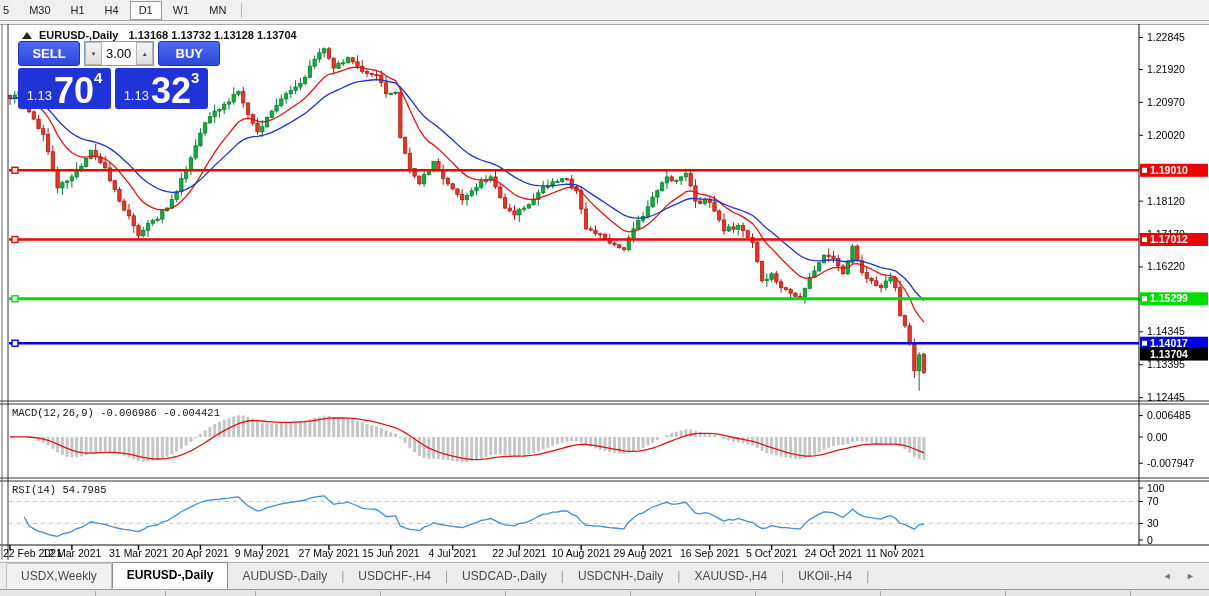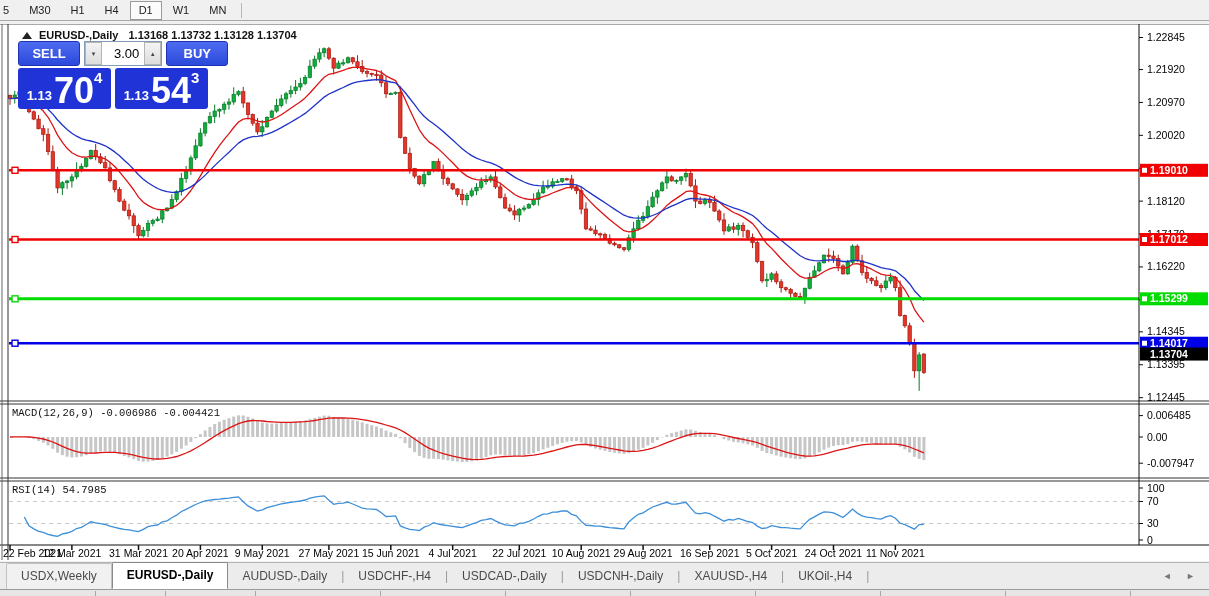--- a/index.html
+++ b/index.html
@@ -28,25 +28,25 @@
   .trade-panel { position:absolute; left:18px; top:17px; width:190px; z-index:6; }
   .tp-row1 { display:flex; gap:4px; height:25px; }
   .tp-btn { flex:0 0 62px; border:1px solid #1d32b4; border-radius:3px; color:#fff;
     font-size:13px; font-weight:bold; background:linear-gradient(#4e6cf0,#2b49da);
     cursor:pointer; }
   .tp-vol { flex:1; display:flex; border:1px solid #7f9db9; background:#fff; }
   .tp-spin { width:17px; background:linear-gradient(#f4f4f4,#dcdcdc);
     border:1px solid #b5b5b5; font-size:7px; color:#445; cursor:pointer;
     display:flex; align-items:center; justify-content:center; }
   .tp-vol-val { flex:1; font-size:13px; color:#000; text-align:right;
-    padding:4px 5px 0 12px; }
+    padding:4px 5px 0 4px; }
   .tp-row2 { display:flex; gap:4px; margin-top:2px; height:41px; }
   .tp-price { flex:1; background:#1f33d6; border-radius:3px; color:#fff;
     display:flex; align-items:flex-end; justify-content:center; padding-bottom:2px; }
-  .tp-price .pfx { font-size:13px; font-weight:bold; margin:0 2px 4px 0; }
+  .tp-price .pfx { font-size:13px; font-weight:normal; margin:0 2px 4px 0; }
   .tp-price .big { font-size:36px; font-weight:bold; line-height:0.92; }
   .tp-price .sup { font-size:15px; font-weight:bold; align-self:flex-start;
     margin-top:1px; }
   
   .tab-bar { position:absolute; left:0; top:562px; width:1209px; height:27px;
     background:#ececec; border-top:1px solid #b4b4b4; display:flex;
     align-items:flex-end; padding-left:6px;text-align:center; }
   .tab { font-size:12px; color:#4a4a4a; padding:5px 14px 6px 14px; cursor:pointer;
     white-space:nowrap; }
   .tab.boxed { border:1px solid #c2c2c2; border-bottom:none; background:#f1f1f1;
@@ -811,21 +811,21 @@
       <button class="tp-btn">BUY</button>
     </div>
     <div class="tp-row2">
       <div class="tp-price">
         <span class="pfx">1.13</span>
         <span class="big">70</span>
         <span class="sup">4</span>
       </div>
       <div class="tp-price">
         <span class="pfx">1.13</span>
-        <span class="big">54</span>
+        <span class="big">32</span>
         <span class="sup">3</span>
       </div>
     </div>
   </div>
 
   <div class="ind-label" style="left:12px; top:383px;">MACD(12,26,9) -0.006986 -0.004421</div>
   <div class="ind-label" style="left:12px; top:460px;">RSI(14) 54.7985</div>
 </div>
 
 <div class="tab-bar" id="tabbar">

